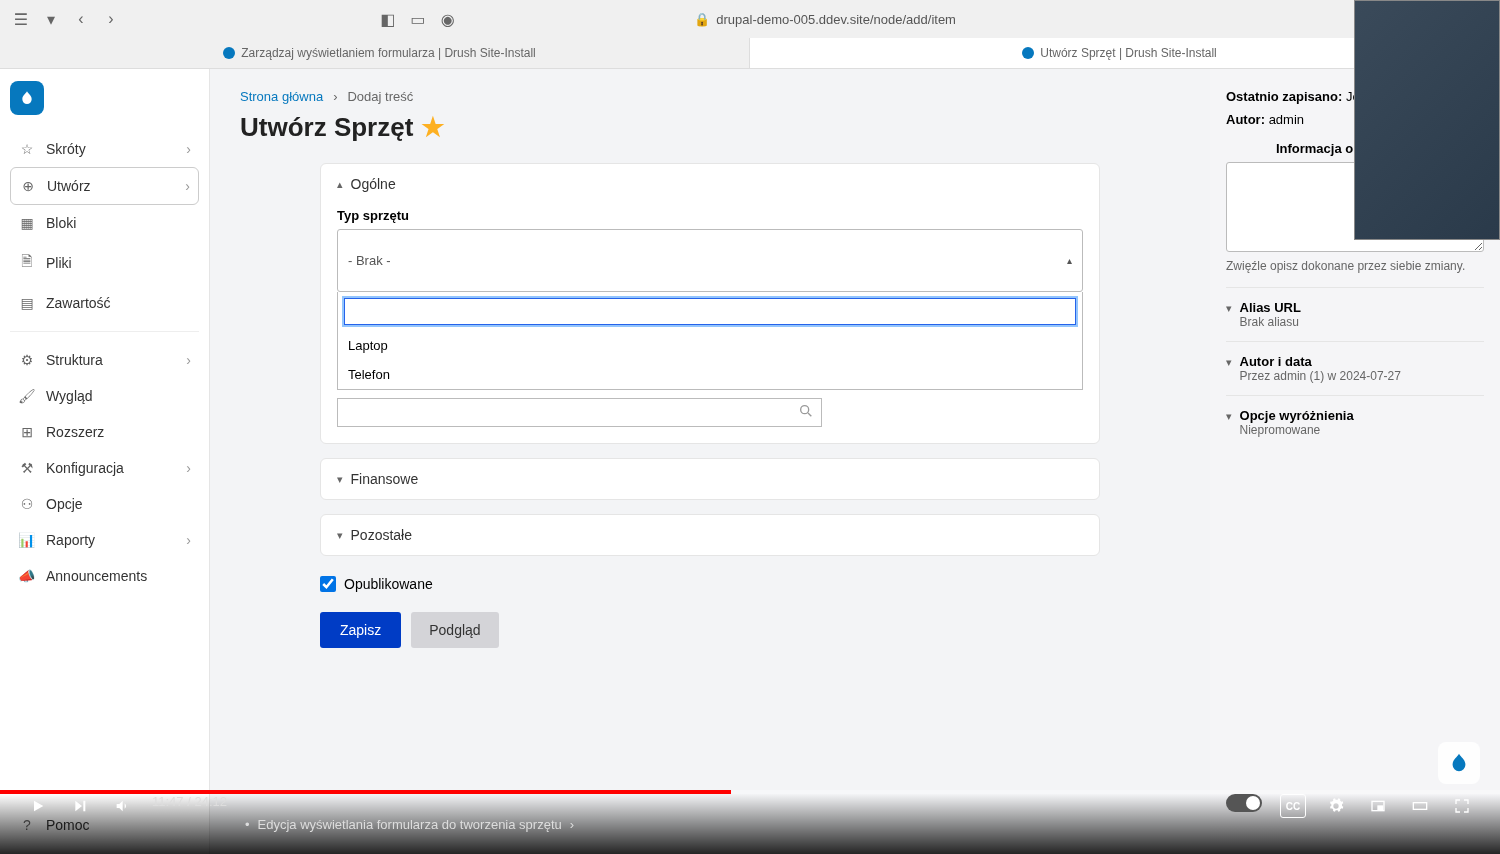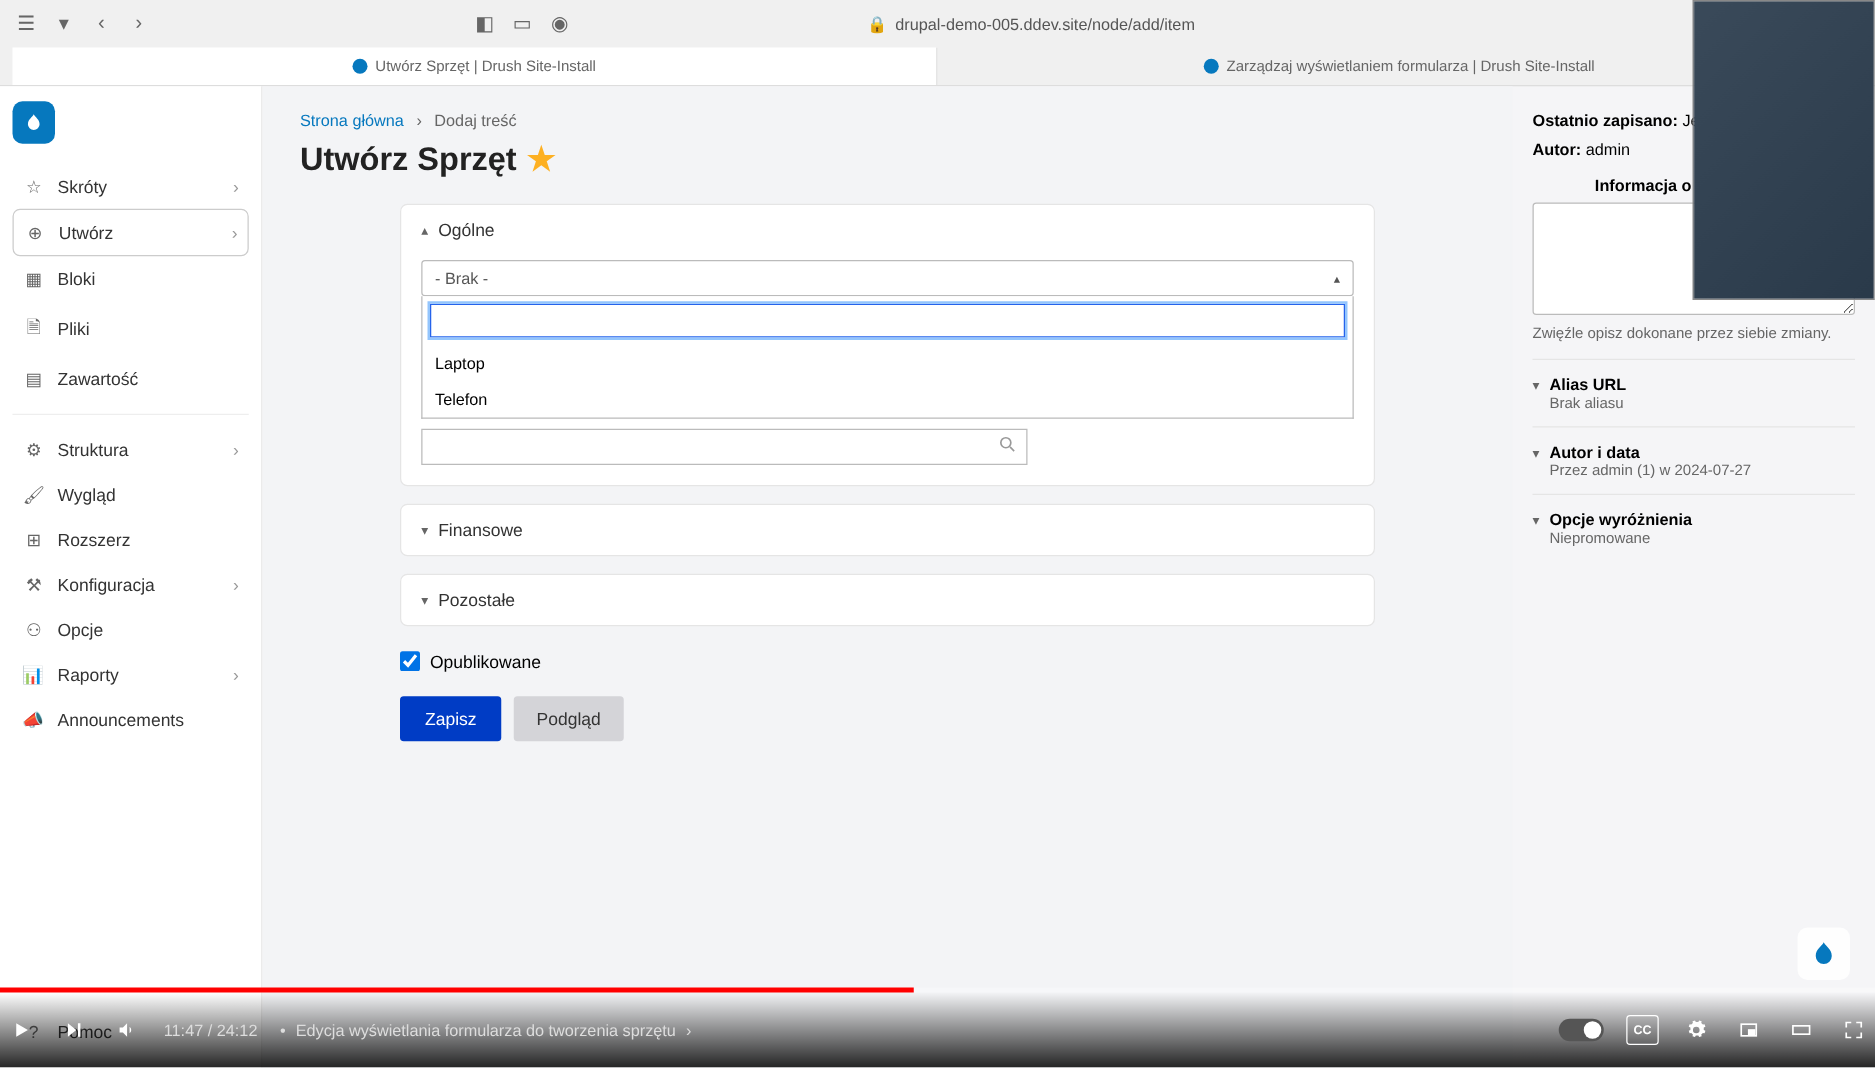--- a/index.html
+++ b/index.html
@@ -33,21 +33,21 @@
 .page-title { font-size: 26px; font-weight: 700; color: #222; display:flex; align-items:center; gap:8px; margin-bottom: 20px; }
 .star { color: #fdb022; }
 
 .content-panel { margin: 0 auto; max-width: 780px; }
 .card { background: #fff; border: 1px solid #e5e5e5; border-radius: 6px; margin-bottom: 14px; }
 .card-header { padding: 12px 16px; display:flex; align-items:center; gap:8px; font-size: 14px; color:#333; }
 .caret { font-size: 11px; color:#666; }
 .card-body { padding: 4px 16px 16px; }
 .field-label { font-size: 13px; font-weight: 600; margin-bottom: 6px; }
 
-.select-display { border: 1px solid #bbb; border-radius: 3px; padding: 6px 10px; font-size: 13px; color: #555; display:flex; justify-content:space-between; align-items:center; }
+.select-display { border: 1px solid #bbb; border-radius: 3px; padding: 23px 10px; font-size: 13px; color: #555; display:flex; justify-content:space-between; align-items:center; }
 .dropdown { border: 1px solid #bbb; border-top: none; background:#fff; }
 .dd-search { padding: 6px; }
 .dd-search input { width: 100%; border: 1px solid #2563eb; outline: 2px solid #93c5fd; padding: 5px 8px; font-size: 13px; }
 .dd-option { padding: 7px 10px; font-size: 13px; cursor: pointer; }
 .dd-option.highlighted { background: #2563eb; color: #fff; }
 
 .autocomplete { margin-top: 8px; }
 .autocomplete input { width: 65%; border: 1px solid #bbb; padding: 6px 28px 6px 8px; font-size: 13px; background: #fff; }
 .autocomplete .wrap { position:relative; display:inline-block; width:65%; }
 .autocomplete .wrap input { width:100%; }
@@ -70,21 +70,21 @@
 .aside-acc-title { font-weight:600; }
 .aside-acc-sub { font-size:12px; color:#666; }
 
 
 .video-overlay { position: fixed; top: 0; right: 0; width: 146px; height: 240px; background: linear-gradient(135deg, #3a4a5a, #2a3a4a); border: 1px solid #888; }
 
 
 .player { position: absolute; bottom: 0; left: 0; right: 0; height: 60px; background: linear-gradient(to top, rgba(0,0,0,0.85), rgba(0,0,0,0)); color:#fff; }
 .progress { position:absolute; top: -4px; left:0; right:0; height:4px; background: rgba(255,255,255,0.3); }
 .progress-fill { height:100%; background:#ff0000; width:48.7%; }
-.controls { display:flex; align-items:center; height:60px; padding:0 5px; gap:18px; }
+.controls { display:flex; height:60px; padding:0 26px; gap:18px; }
 .ctrl-icon { width:24px; height:24px; display:flex; align-items:center; justify-content:center; cursor:pointer; }
 .time-display { font-size:13px; color:#ddd; }
 .video-title { font-size:13px; color:#ddd; display:flex; align-items:center; gap:8px; }
 .ctrl-spacer { flex:1; }
 .toggle { width:36px; height:18px; background:#555; border-radius:9px; position:relative; }
 .toggle::after { content:''; position:absolute; right:2px; top:2px; width:14px; height:14px; background:#fff; border-radius:50%; }
 
 .watermark { position:absolute; bottom:70px; right:20px; width:42px; height:42px; background: rgba(255,255,255,0.85); border-radius:8px; display:flex; align-items:center; justify-content:center; color:#0678be; font-size:22px; }
 
 svg { width: 1em; height: 1em; }
@@ -104,27 +104,27 @@
     <span class="tb-btn">◉</span>
     <div class="url-bar">
       <span>🔒</span>
       <span>drupal-demo-005.ddev.site/node/add/item</span>
     </div>
     <span class="tb-spacer"></span>
     <span class="tb-btn">⊞</span>
     <span class="tb-btn">⟳</span>
   </div>
   <div class="tab-strip">
+    <div class="browser-tab">
+        <span class="drupal-dot"></span>
+        <span>Zarządzaj wyświetlaniem formularza | Drush Site-Install</span>
+      </div>
     <div class="browser-tab active">
         <span class="drupal-dot"></span>
         <span>Utwórz Sprzęt | Drush Site-Install</span>
-      </div>
-    <div class="browser-tab">
-        <span class="drupal-dot"></span>
-        <span>Zarządzaj wyświetlaniem formularza | Drush Site-Install</span>
       </div>
   </div>
 </div>
 
 <div class="app">
 
   <div class="sidebar">
     <div class="logo">
       <svg viewBox="0 0 24 24" fill="currentColor">
           <path d="M12 2C10 6 5 8 5 14a7 7 0 0014 0c0-6-5-8-7-12z"></path>
@@ -205,20 +205,21 @@
       <span class="star">★</span>
     </h1>
 
     <div class="content-panel">
       <div class="card">
         <div class="card-header">
           <span class="caret">▴</span>
           <span>Ogólne</span>
         </div>
         <div class="card-body">
+          <div class="field-label">Typ sprzętu</div>
           <div class="select-display">
             <span>- Brak -</span>
             <span style="font-size:10px;">▴</span>
           </div>
           <div class="dropdown">
             <div class="dd-search">
               <input type="text" value="" style="">
             </div>
             <div id="dd-options">
                 <div class="dd-option">Laptop</div>

